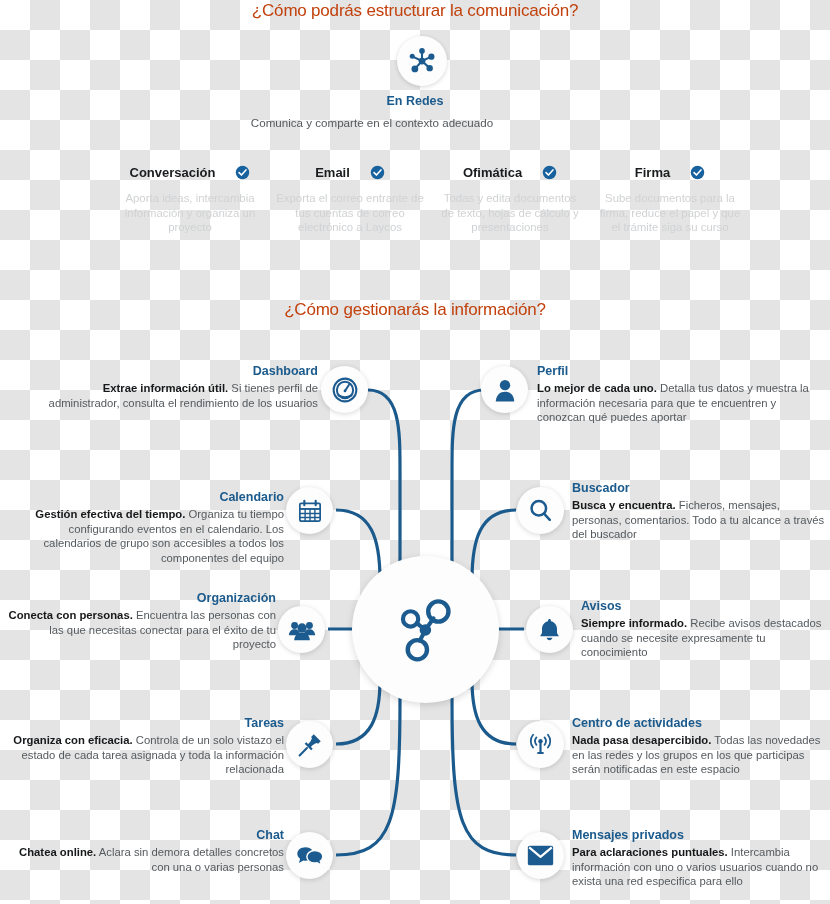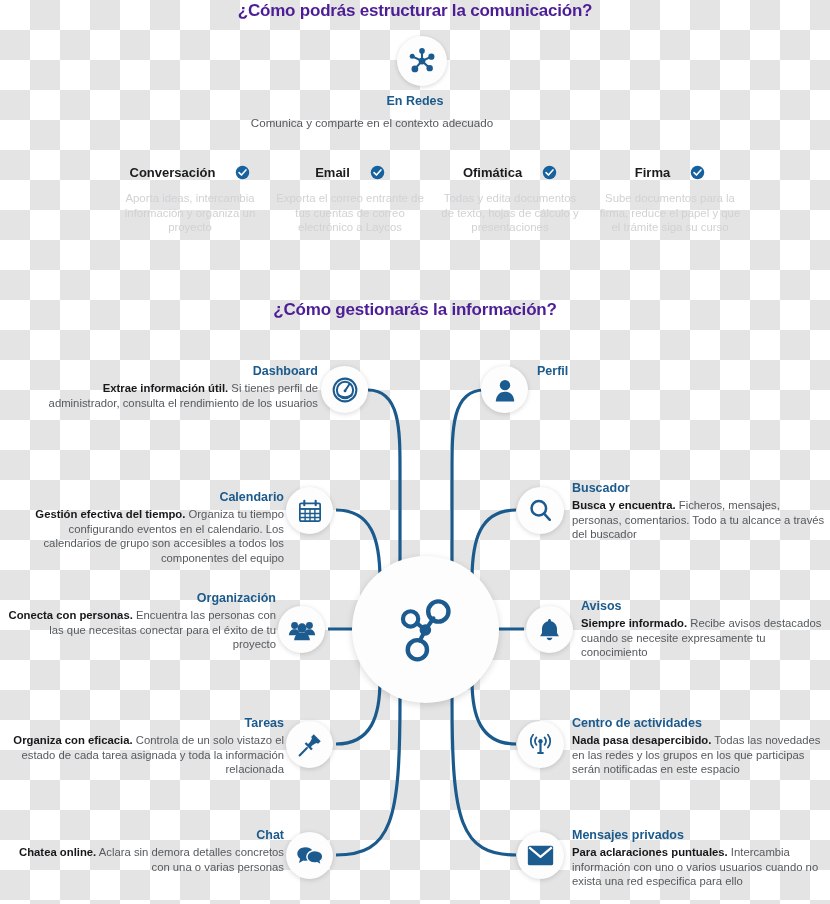--- a/index.html
+++ b/index.html
@@ -14,21 +14,21 @@
     background-size:60px 60px;
     background-position:0 0,30px 30px;
     overflow:hidden;
     position:relative;
   }
   .stage{position:relative;width:830px;height:904px;}
 
   
   .sec-title{
     position:absolute;left:0;width:830px;text-align:center;
-    color:#4c1d95;font-weight:bold;font-size:17px;letter-spacing:-.2px;
+    color:#c2410c;font-weight:normal;font-size:17px;letter-spacing:-.2px;
   }
   .node-title{
     color:#1b5a8c;font-weight:bold;font-size:12.5px;line-height:15px;
     margin:0 0 2px 0;
   }
   .node-body{
     color:#555a5e;font-size:11.3px;line-height:14.6px;margin:0;
   }
   .node-body b{color:#16181a;font-weight:bold;}
 
@@ -208,20 +208,21 @@
   <div class="bub" style="left:481px;top:366px;">
     <span>
       <svg width="26" height="26" viewBox="0 0 32 32" fill="#1c5b8f">
         <circle cx="16" cy="10" r="6.4"></circle>
         <path d="M4.6 30 C5.4 21.6 10 18 16 18 C22 18 26.6 21.6 27.4 30 Z"></path>
       </svg>
     </span>
   </div>
   <div class="txt right" style="left:537px;top:364px;width:286px;">
     <p class="node-title">Perfil</p>
+    <p class="node-body"><b>Lo mejor de cada uno.</b><span> Detalla tus datos  y muestra la información necesaria para que te encuentren y conozcan qué puedes aportar</span></p>
   </div>
 
   <div class="txt left" style="left:8px;top:490px;width:276px;">
     <p class="node-title">Calendario</p>
     <p class="node-body"><b>Gestión efectiva del tiempo.</b><span> Organiza tu tiempo configurando eventos en el calendario. Los calendarios de grupo son accesibles a todos los componentes del equipo</span></p>
   </div>
   <div class="bub" style="left:286px;top:487px;">
     <span>
       <svg width="26" height="26" viewBox="0 0 32 32" fill="none" stroke="#1c5b8f" stroke-width="2.1">
         <rect x="3.5" y="6.5" width="25" height="22" rx="1.6"></rect>

